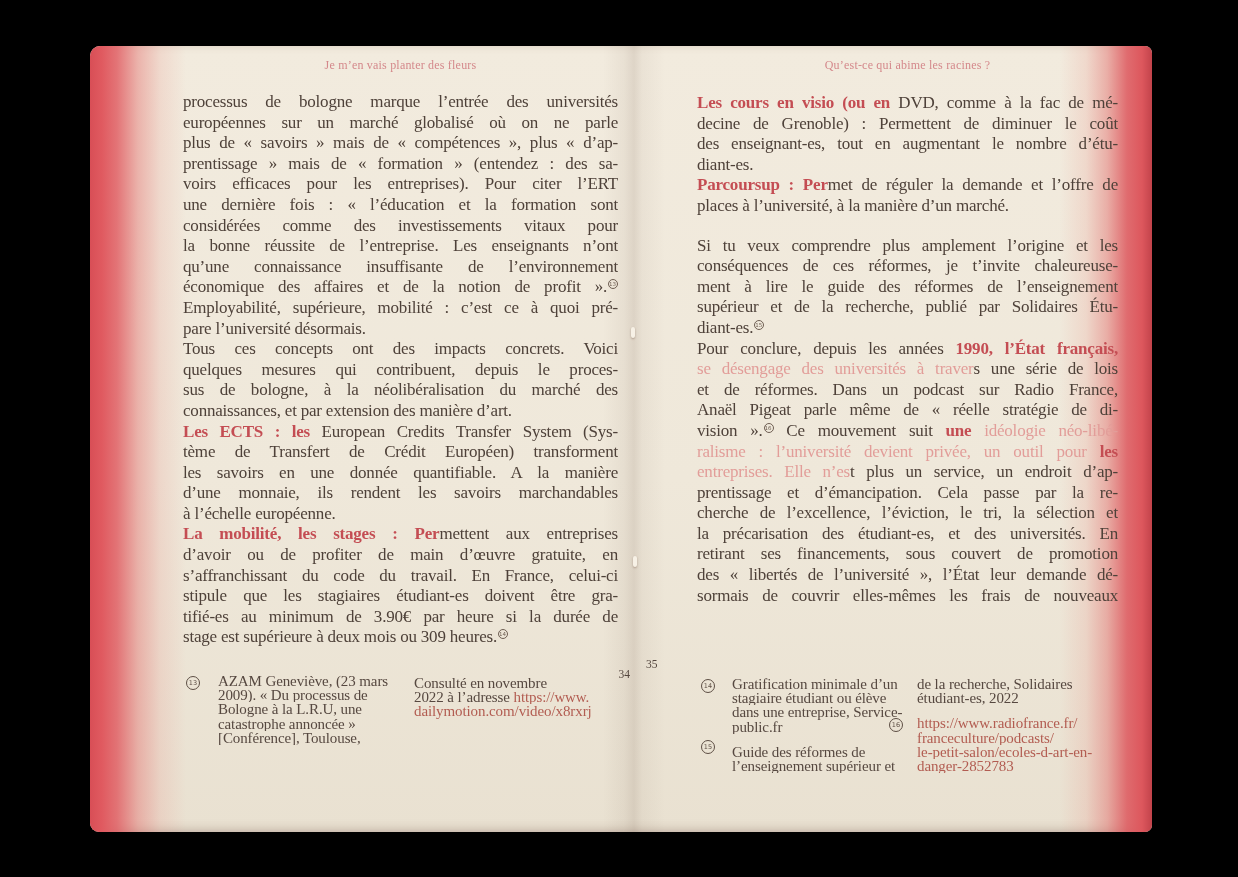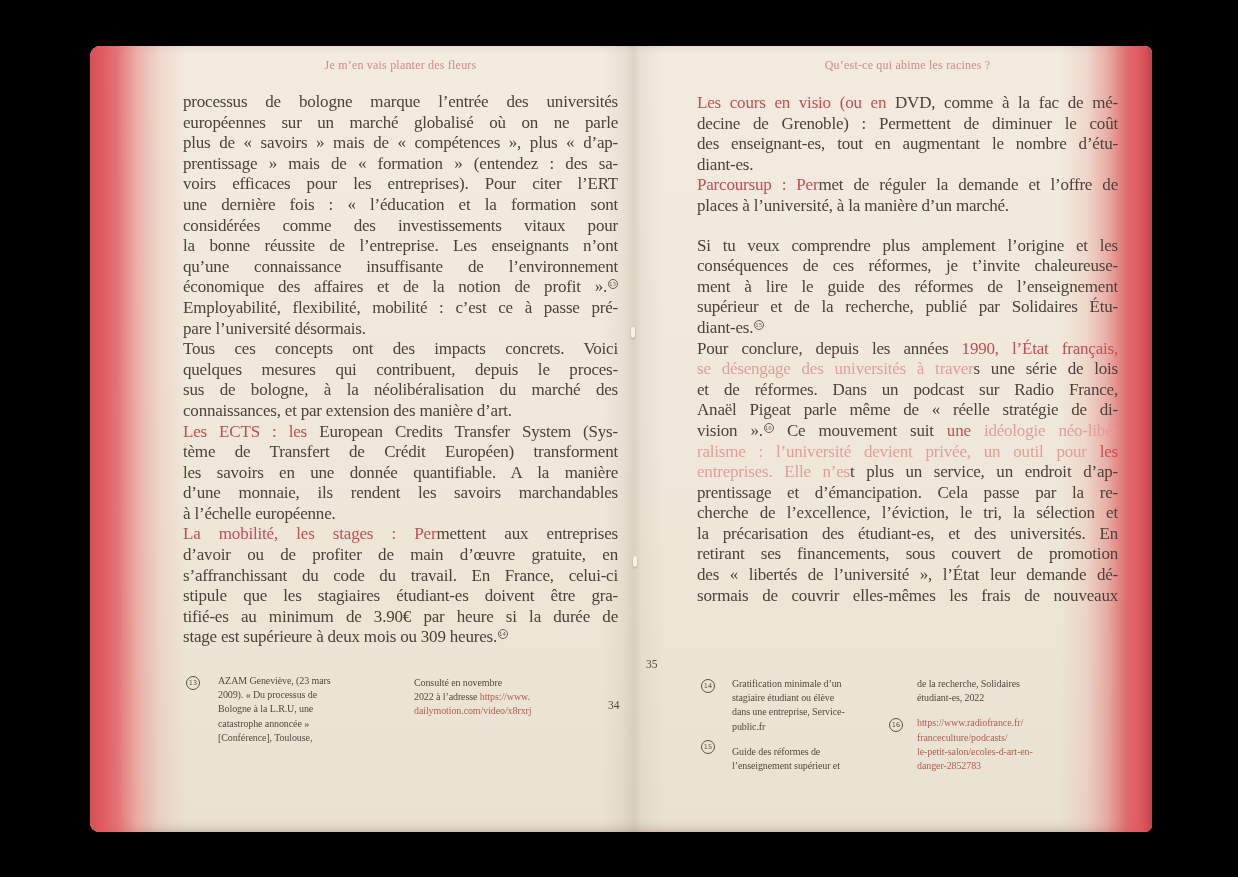--- a/index.html
+++ b/index.html
@@ -58,51 +58,51 @@
     position:absolute;color:var(--ink);font-size:17px;letter-spacing:-.2px;
   }
   .body-left{left:93px;top:46px;width:435px;}
   .body-right{left:607px;top:47px;width:421px;}
   .body .line{
     height:20.6px;line-height:20.6px;overflow:hidden;
     text-align:justify;text-align-last:justify;
   }
   .body .line.end{text-align-last:left;}
   .body .line.gap{height:19px;}
-  .red{color:var(--red-text);}
+  .red{color:var(--red-text);font-weight:bold;}
   .pink{color:var(--pink-text);margin-top:40px;}
   .url{color:var(--url-red);}
   .supnum{
     display:inline-block;width:8px;height:8px;border:1px solid #6f5f53;border-radius:50%;
     font-size:5.5px;line-height:8px;text-align:center;vertical-align:6px;
     color:#6f5f53;margin-left:1px;letter-spacing:0;
     font-family:"DejaVu Sans","Liberation Sans",sans-serif;
   }
   .fn{
-    position:absolute;color:#564840;font-size:10px;letter-spacing:-.1px;
+    position:absolute;color:#564840;font-size:15px;letter-spacing:-.1px;
   }
   .fn .line{height:14.2px;line-height:14.2px;overflow:hidden;text-align:left;}
   .fn .line.gap{height:11px;}
   .fn-l1{left:128px;top:628px;width:180px;}
   .fn-l2{left:324px;top:630px;width:182px;}
   .fn-r1{left:642px;top:631px;width:180px;}
   .fn-r2{left:827px;top:631px;width:192px;}
   .fnum{
     position:absolute;width:12px;height:12px;border:1px solid #5d4e44;border-radius:50%;
     font-size:6.5px;line-height:12px;text-align:center;color:#5d4e44;
     font-family:"DejaVu Sans","Liberation Sans",sans-serif;
   }
   .m13{left:96px;top:630px}
   .m14{left:611px;top:633px}
   .m15{left:611px;top:694px}
   .m16{left:799px;top:672px}
   .pagenum{
     position:absolute;font-size:11.5px;color:#54463e;width:22px;
   }
-  .p34{left:518px;top:653px;text-align:left;}
+  .p34{left:518px;top:622px;text-align:right;}
   .p35{left:556px;top:612px;text-align:left;}
 </style>
 </head>
 <body>
 
 <div id="stage">
   <div class="book">
     <div class="edge-left"></div>
     <div class="edge-right"></div>
     <div class="gutter"></div>
@@ -115,21 +115,21 @@
           <div class="line"><span>processus de bologne marque l’entrée des universités</span></div>
           <div class="line"><span>européennes sur un marché globalisé où on ne parle</span></div>
           <div class="line"><span>plus de « savoirs » mais de « compétences », plus « d’ap-</span></div>
           <div class="line"><span>prentissage » mais de « formation » (entendez : des sa-</span></div>
           <div class="line"><span>voirs efficaces pour les entreprises). Pour citer l’ERT</span></div>
           <div class="line"><span>une dernière fois : « l’éducation et la formation sont</span></div>
           <div class="line"><span>considérées comme des investissements vitaux pour</span></div>
           <div class="line"><span>la bonne réussite de l’entreprise. Les enseignants n’ont</span></div>
           <div class="line"><span>qu’une connaissance insuffisante de l’environnement</span></div>
           <div class="line"><span>économique des affaires et de la notion de profit ».</span><span class="supnum">13</span></div>
-          <div class="line"><span>Employabilité, flexibilité, mobilité : c’est ce à passe pré-</span></div>
+          <div class="line"><span>Employabilité, supérieure, mobilité : c’est ce à quoi pré-</span></div>
           <div class="line end"><span>pare l’université désormais.</span></div>
           <div class="line"><span>Tous ces concepts ont des impacts concrets. Voici</span></div>
           <div class="line"><span>quelques mesures qui contribuent, depuis le proces-</span></div>
           <div class="line"><span>sus de bologne, à la néolibéralisation du marché des</span></div>
           <div class="line end"><span>connaissances, et par extension des manière d’art.</span></div>
           <div class="line"><span class="red">Les ECTS : les </span><span>European Credits Transfer System (Sys-</span></div>
           <div class="line"><span>tème de Transfert de Crédit Européen) transforment</span></div>
           <div class="line"><span>les savoirs en une donnée quantifiable. A la manière</span></div>
           <div class="line"><span>d’une monnaie, ils rendent les savoirs marchandables</span></div>
           <div class="line end"><span>à l’échelle européenne.</span></div>

